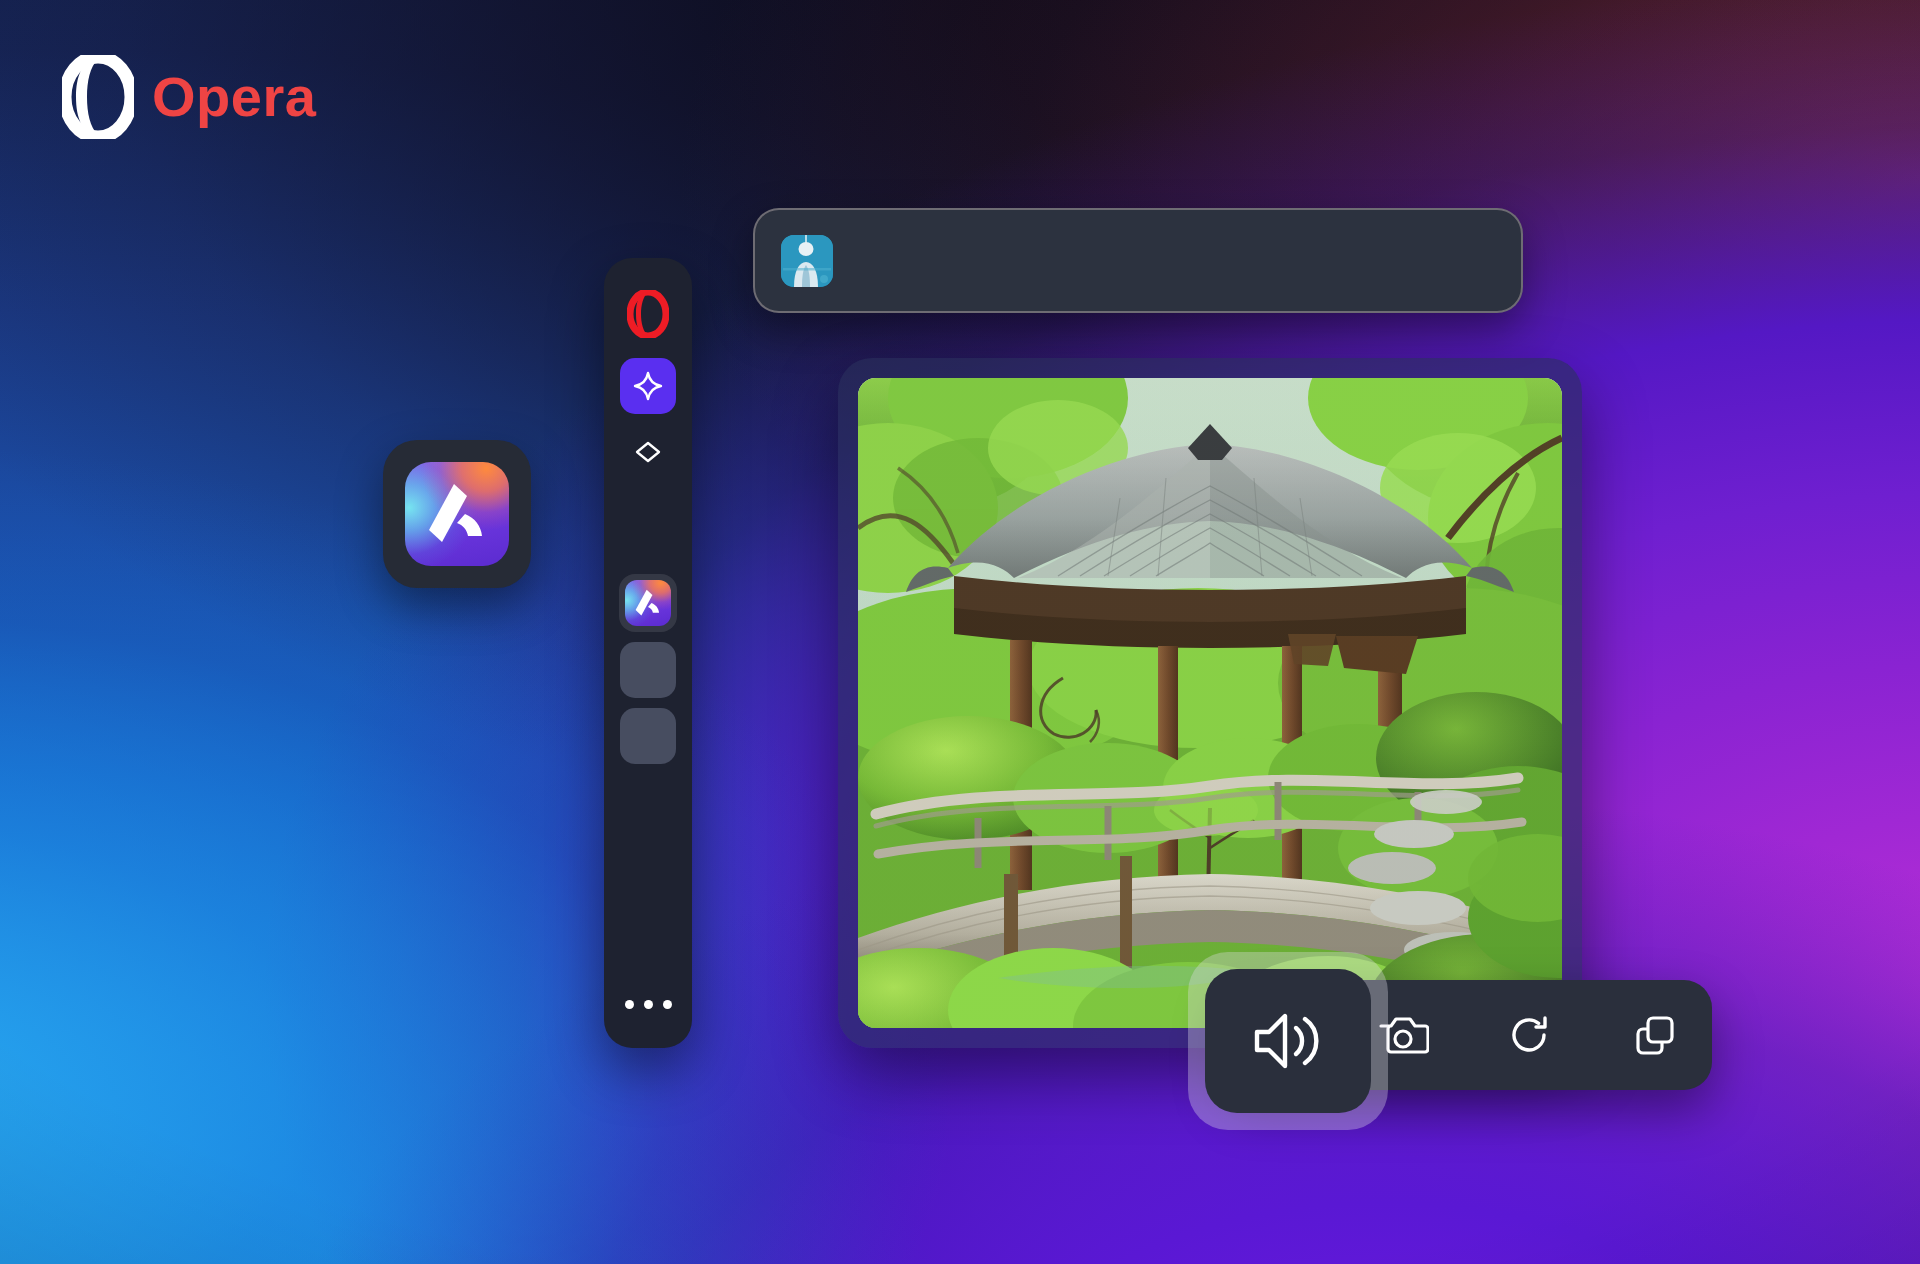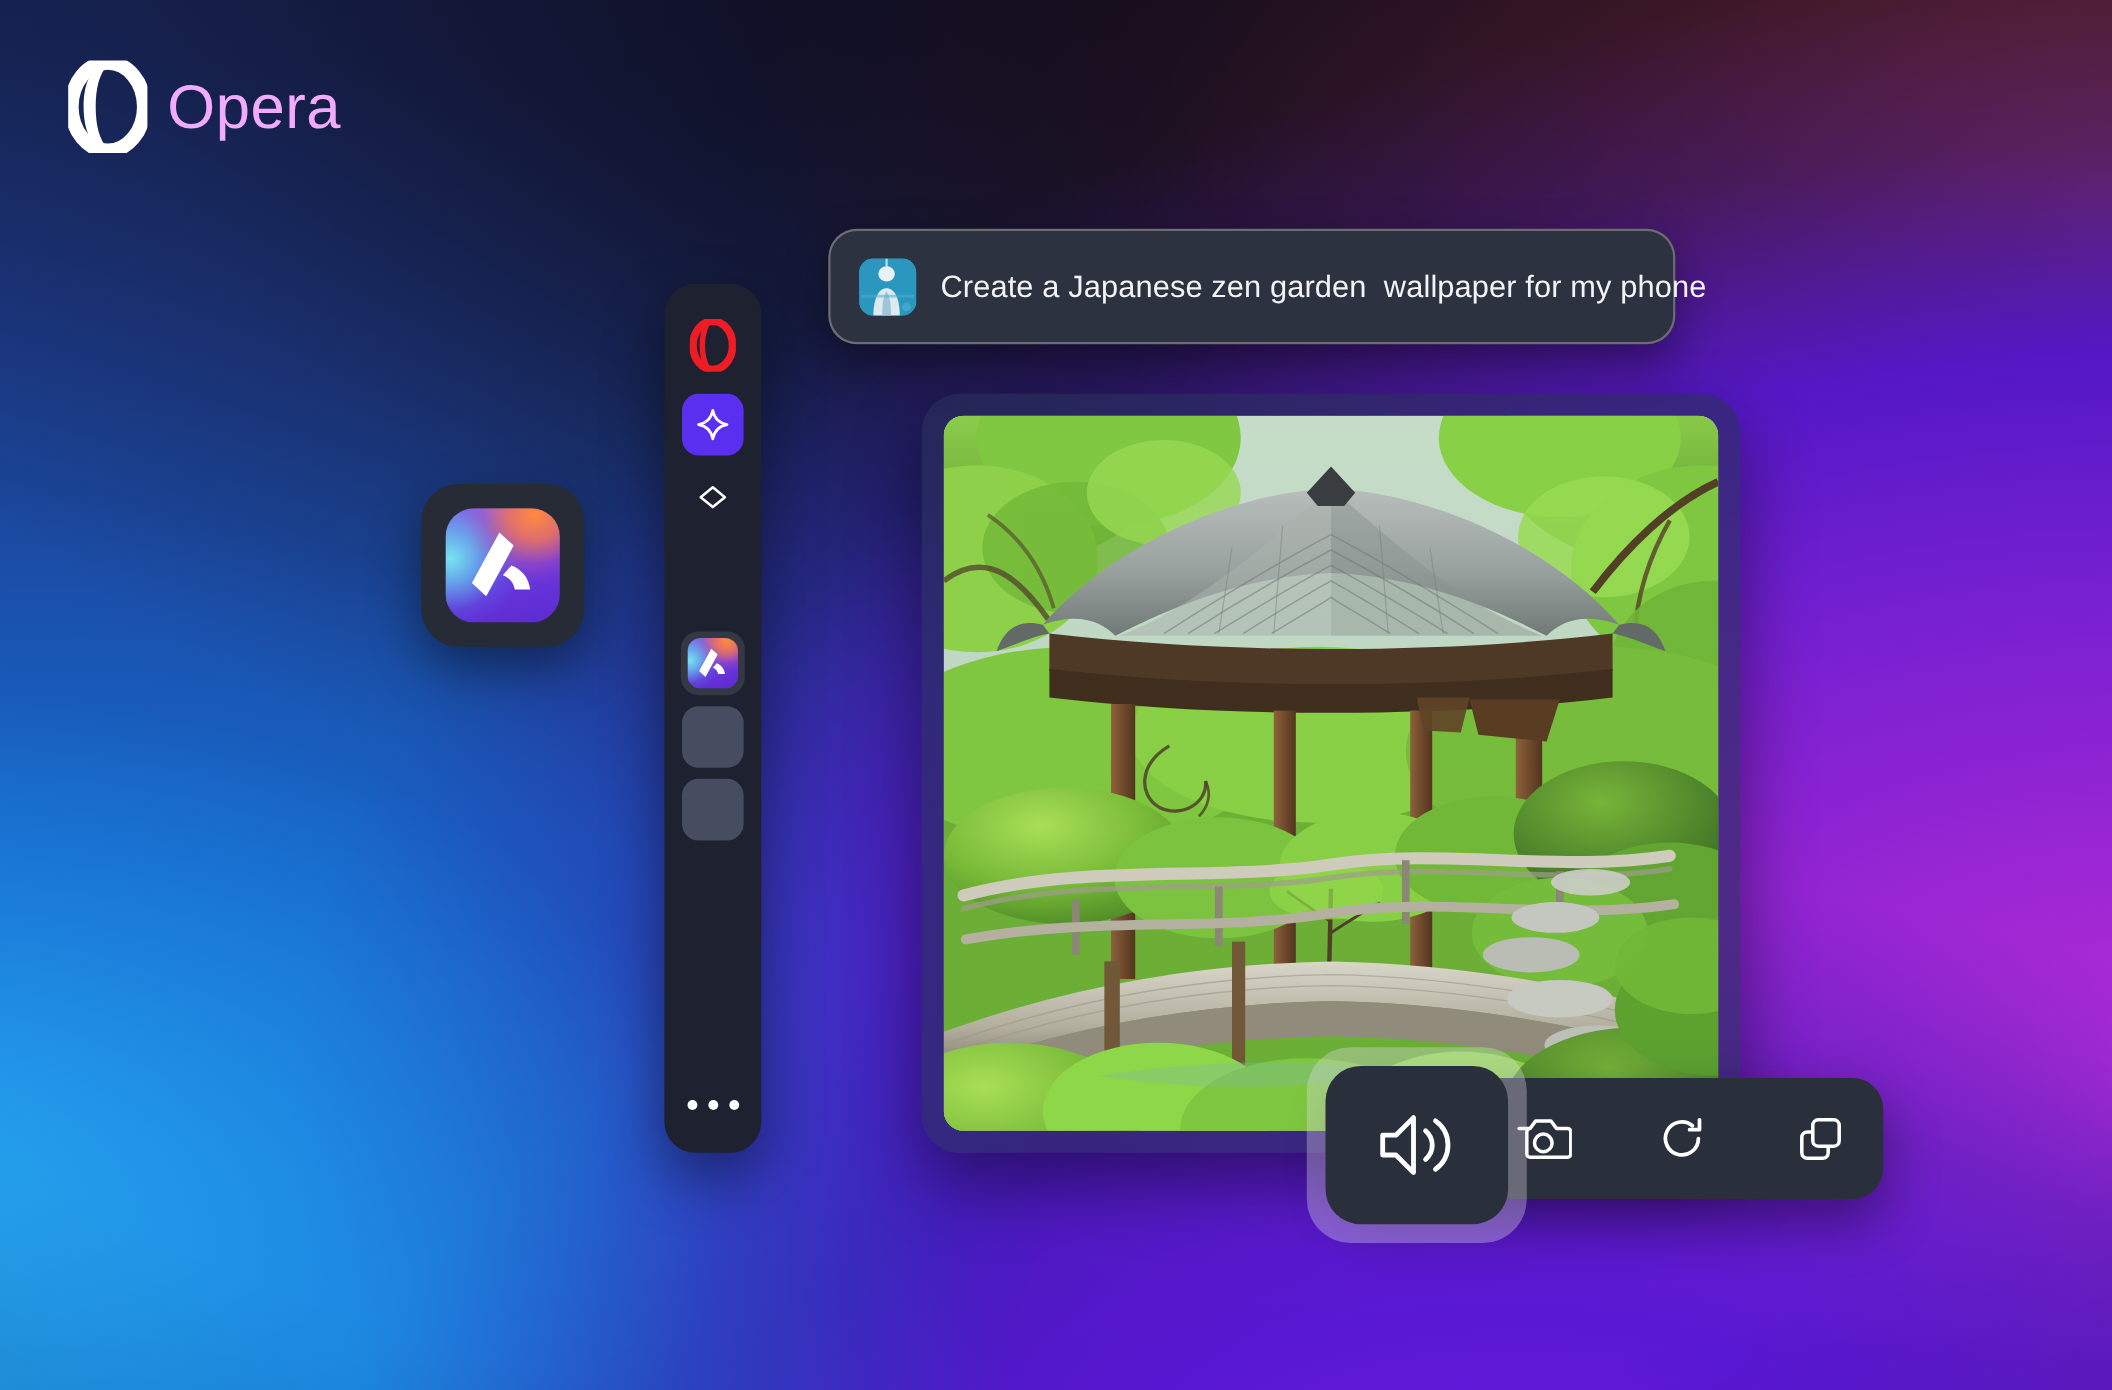--- a/index.html
+++ b/index.html
@@ -43,22 +43,22 @@
       radial-gradient(130% 120% at 50% 40%, rgba(0,0,0,0) 52%, rgba(0,0,0,0.22) 84%, rgba(0,0,0,0.38) 100%);
   }
 
   
   #opera-logo {
     position:absolute; left:62px; top:55px;
     display:flex; align-items:center; gap:18px;
   }
   .opera-mark { width:72px; height:84px; display:block; }
   .opera-word {
-    color:#f0abfc; font-size:56px; letter-spacing:0.5px;
-    font-family:"Liberation Sans", sans-serif; font-weight:400;
+    color:#ef4444; font-size:56px; letter-spacing:0.5px;
+    font-family:"Liberation Sans", sans-serif; font-weight:700;
     line-height:1;
   }
 
   
   #aria-floating-icon {
     position:absolute; left:383px; top:440px;
     width:148px; height:148px; border-radius:34px;
     background:#262b36;
     display:flex; align-items:center; justify-content:center;
     box-shadow:0 18px 46px rgba(0,0,0,0.42);
@@ -250,21 +250,20 @@
     <svg viewBox="0 0 52 52" width="52" height="52">
       <rect width="52" height="52" fill="#2b97bf"></rect>
       <rect x="24" y="0" width="2" height="9" fill="#b9dce8"></rect>
       <ellipse cx="25" cy="14" rx="7.5" ry="7" fill="#e8f1f5"></ellipse>
       <path d="M13 52 C13 36 18 27 25 27 C32 27 37 36 37 52 Z" fill="#dbe9f0"></path>
       <path d="M25 30 C22 34 21 42 21 52 L29 52 C29 42 28 34 25 30 Z" fill="#9fc6d8"></path>
       <rect x="2" y="33" width="48" height="2.5" fill="#4fb0cf" opacity="0.55"></rect>
       <circle cx="43" cy="44" r="4" fill="#56b9d6" opacity="0.5"></circle>
     </svg>
   </div>
-  <div id="prompt-text">Create a Japanese zen garden  wallpaper for my phone</div>
 </div>
 
 <div id="image-panel">
   <div id="generated-image">
     <svg viewBox="0 0 704 650" preserveAspectRatio="xMidYMid slice">
       <defs>
         <linearGradient id="skyG" x1="0" y1="0" x2="0" y2="1">
           <stop offset="0%" stop-color="#dfeaf0"></stop>
             <stop offset="100%" stop-color="#c2d6e0"></stop>
         </linearGradient>

